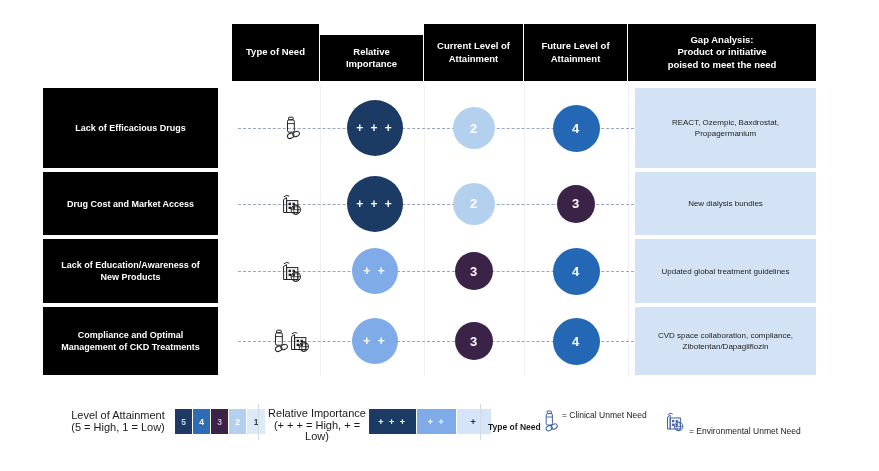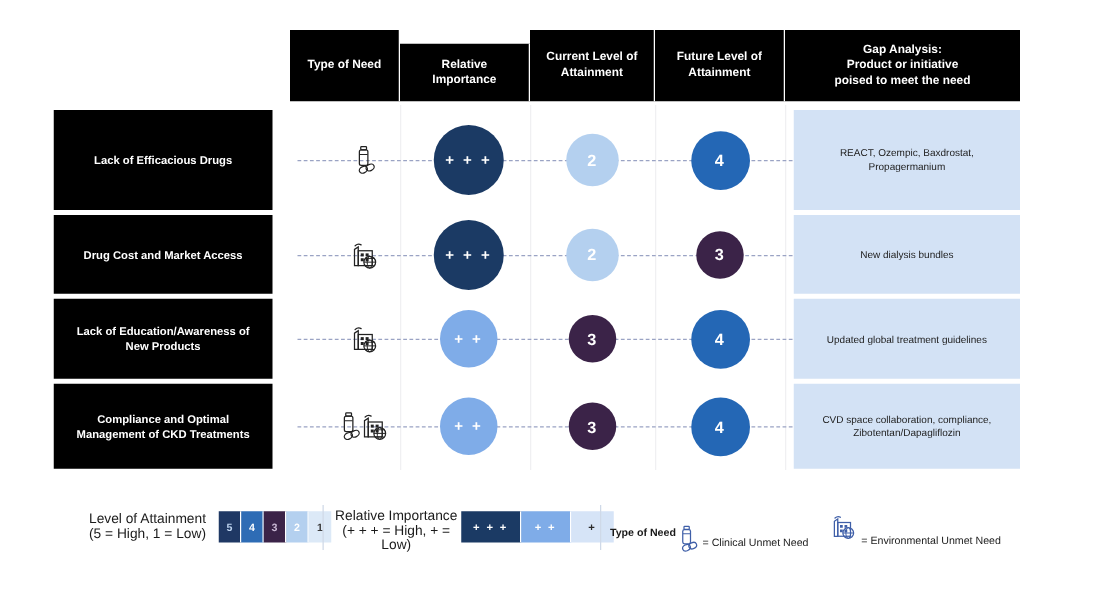--- a/index.html
+++ b/index.html
@@ -396,21 +396,21 @@
         <span>+</span>
       </div>
     </div>
 
   <div class="legend-divider" style="left:480px;top:4px;height:36px;"></div>
 
   <div style="position:absolute;left:488px;top:16px;">
     <span class="lg-bold">Type of Need</span>
   </div>
 
-  <div style="position:absolute;left:543px;top:10px;display:flex;align-items:center;gap:3px;margin-top:10px;">
+  <div style="position:absolute;left:543px;top:10px;display:flex;align-items:flex-start;gap:3px;">
     <span>
       <svg width="16" height="22" viewBox="0 0 16 22">
         <rect x="4.2" y="1" width="4.2" height="2.4" rx="0.5" fill="none" stroke="#3f5fa8" stroke-width="1"></rect>
         <rect x="3.2" y="3.6" width="6.2" height="11.4" rx="1.4" fill="none" stroke="#3f5fa8" stroke-width="1"></rect>
         <line x1="3.4" y1="7" x2="9.2" y2="7" stroke="#3f5fa8" stroke-width="0.9"></line>
         <ellipse cx="11.2" cy="16.5" rx="3.2" ry="2.4" transform="rotate(-25 11.2 16.5)" fill="none" stroke="#3f5fa8" stroke-width="1"></ellipse>
         <ellipse cx="6.2" cy="18.2" rx="3.2" ry="2.4" transform="rotate(-25 6.2 18.2)" fill="none" stroke="#3f5fa8" stroke-width="1"></ellipse>
       </svg>
     </span>
     <span class="lg-item-text">= Clinical Unmet Need</span>

